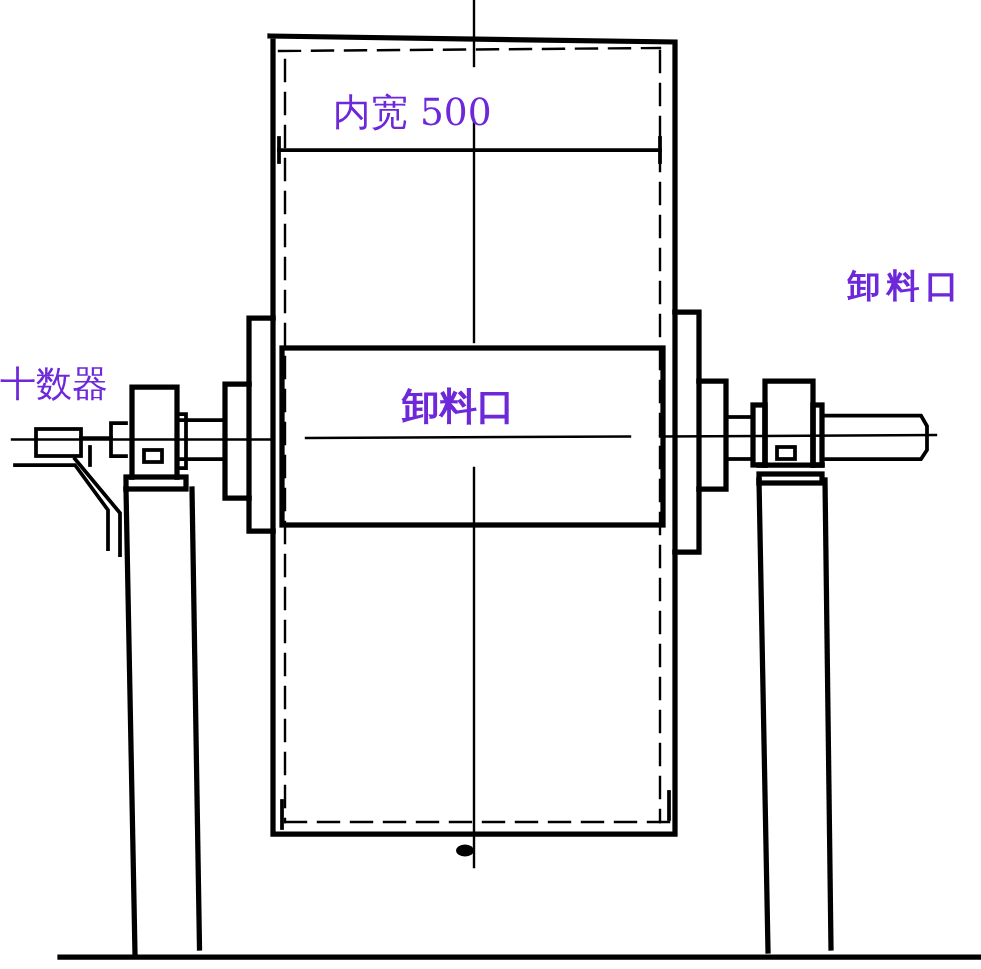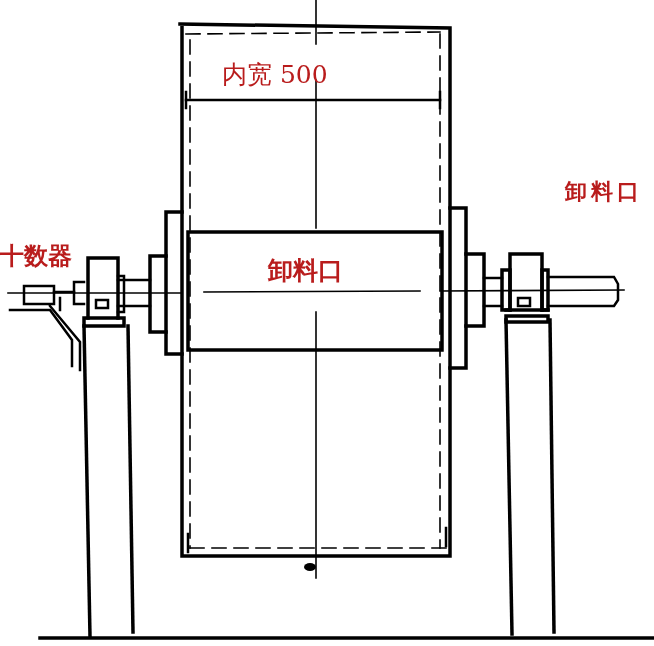--- a/index.html
+++ b/index.html
@@ -6,28 +6,28 @@
     body { width: 654px; height: 646px; overflow: hidden; position: relative; }
     #diagram { position: absolute; left: 0; top: 0; width: 654px; height: 646px; }
     .stroke { stroke: #000; fill: none; stroke-linecap: square; }
     .thick { stroke-width: 3.5; }
     .med { stroke-width: 2.5; }
     .thin { stroke-width: 1.6; }
     .dash { stroke-dasharray: 14 8; }
     .label {
       position: absolute;
       font-family: "DejaVu Serif", "Liberation Serif", serif;
-      color: #b91c1c;
+      color: #6d28d9;
       white-space: nowrap;
       line-height: 1;
     }
     .lbl-width { left: 222px; top: 62px; font-size: 25px; }
     .lbl-outlet-center { left: 268px; top: 258px; font-size: 25px; font-weight: bold; }
     .lbl-outlet-right { left: 565px; top: 180px; font-size: 22px; font-weight: bold; letter-spacing: 4px; }
-    .lbl-counter { left: 0px; top: 244px; font-size: 24px; font-weight: bold; }
+    .lbl-counter { left: 0px; top: 244px; font-size: 24px; font-weight: normal; }
   </style>
 </head>
 <body>
 
 <svg id="diagram" viewBox="0 0 654 646" xmlns="http://www.w3.org/2000/svg">
 
   <g>
     <line class="stroke thin" x1="316" y1="0" x2="316" y2="44"></line>
     <line class="stroke thin" x1="316" y1="80" x2="316" y2="228"></line>
     <line class="stroke thin" x1="316" y1="312" x2="316" y2="578"></line>

